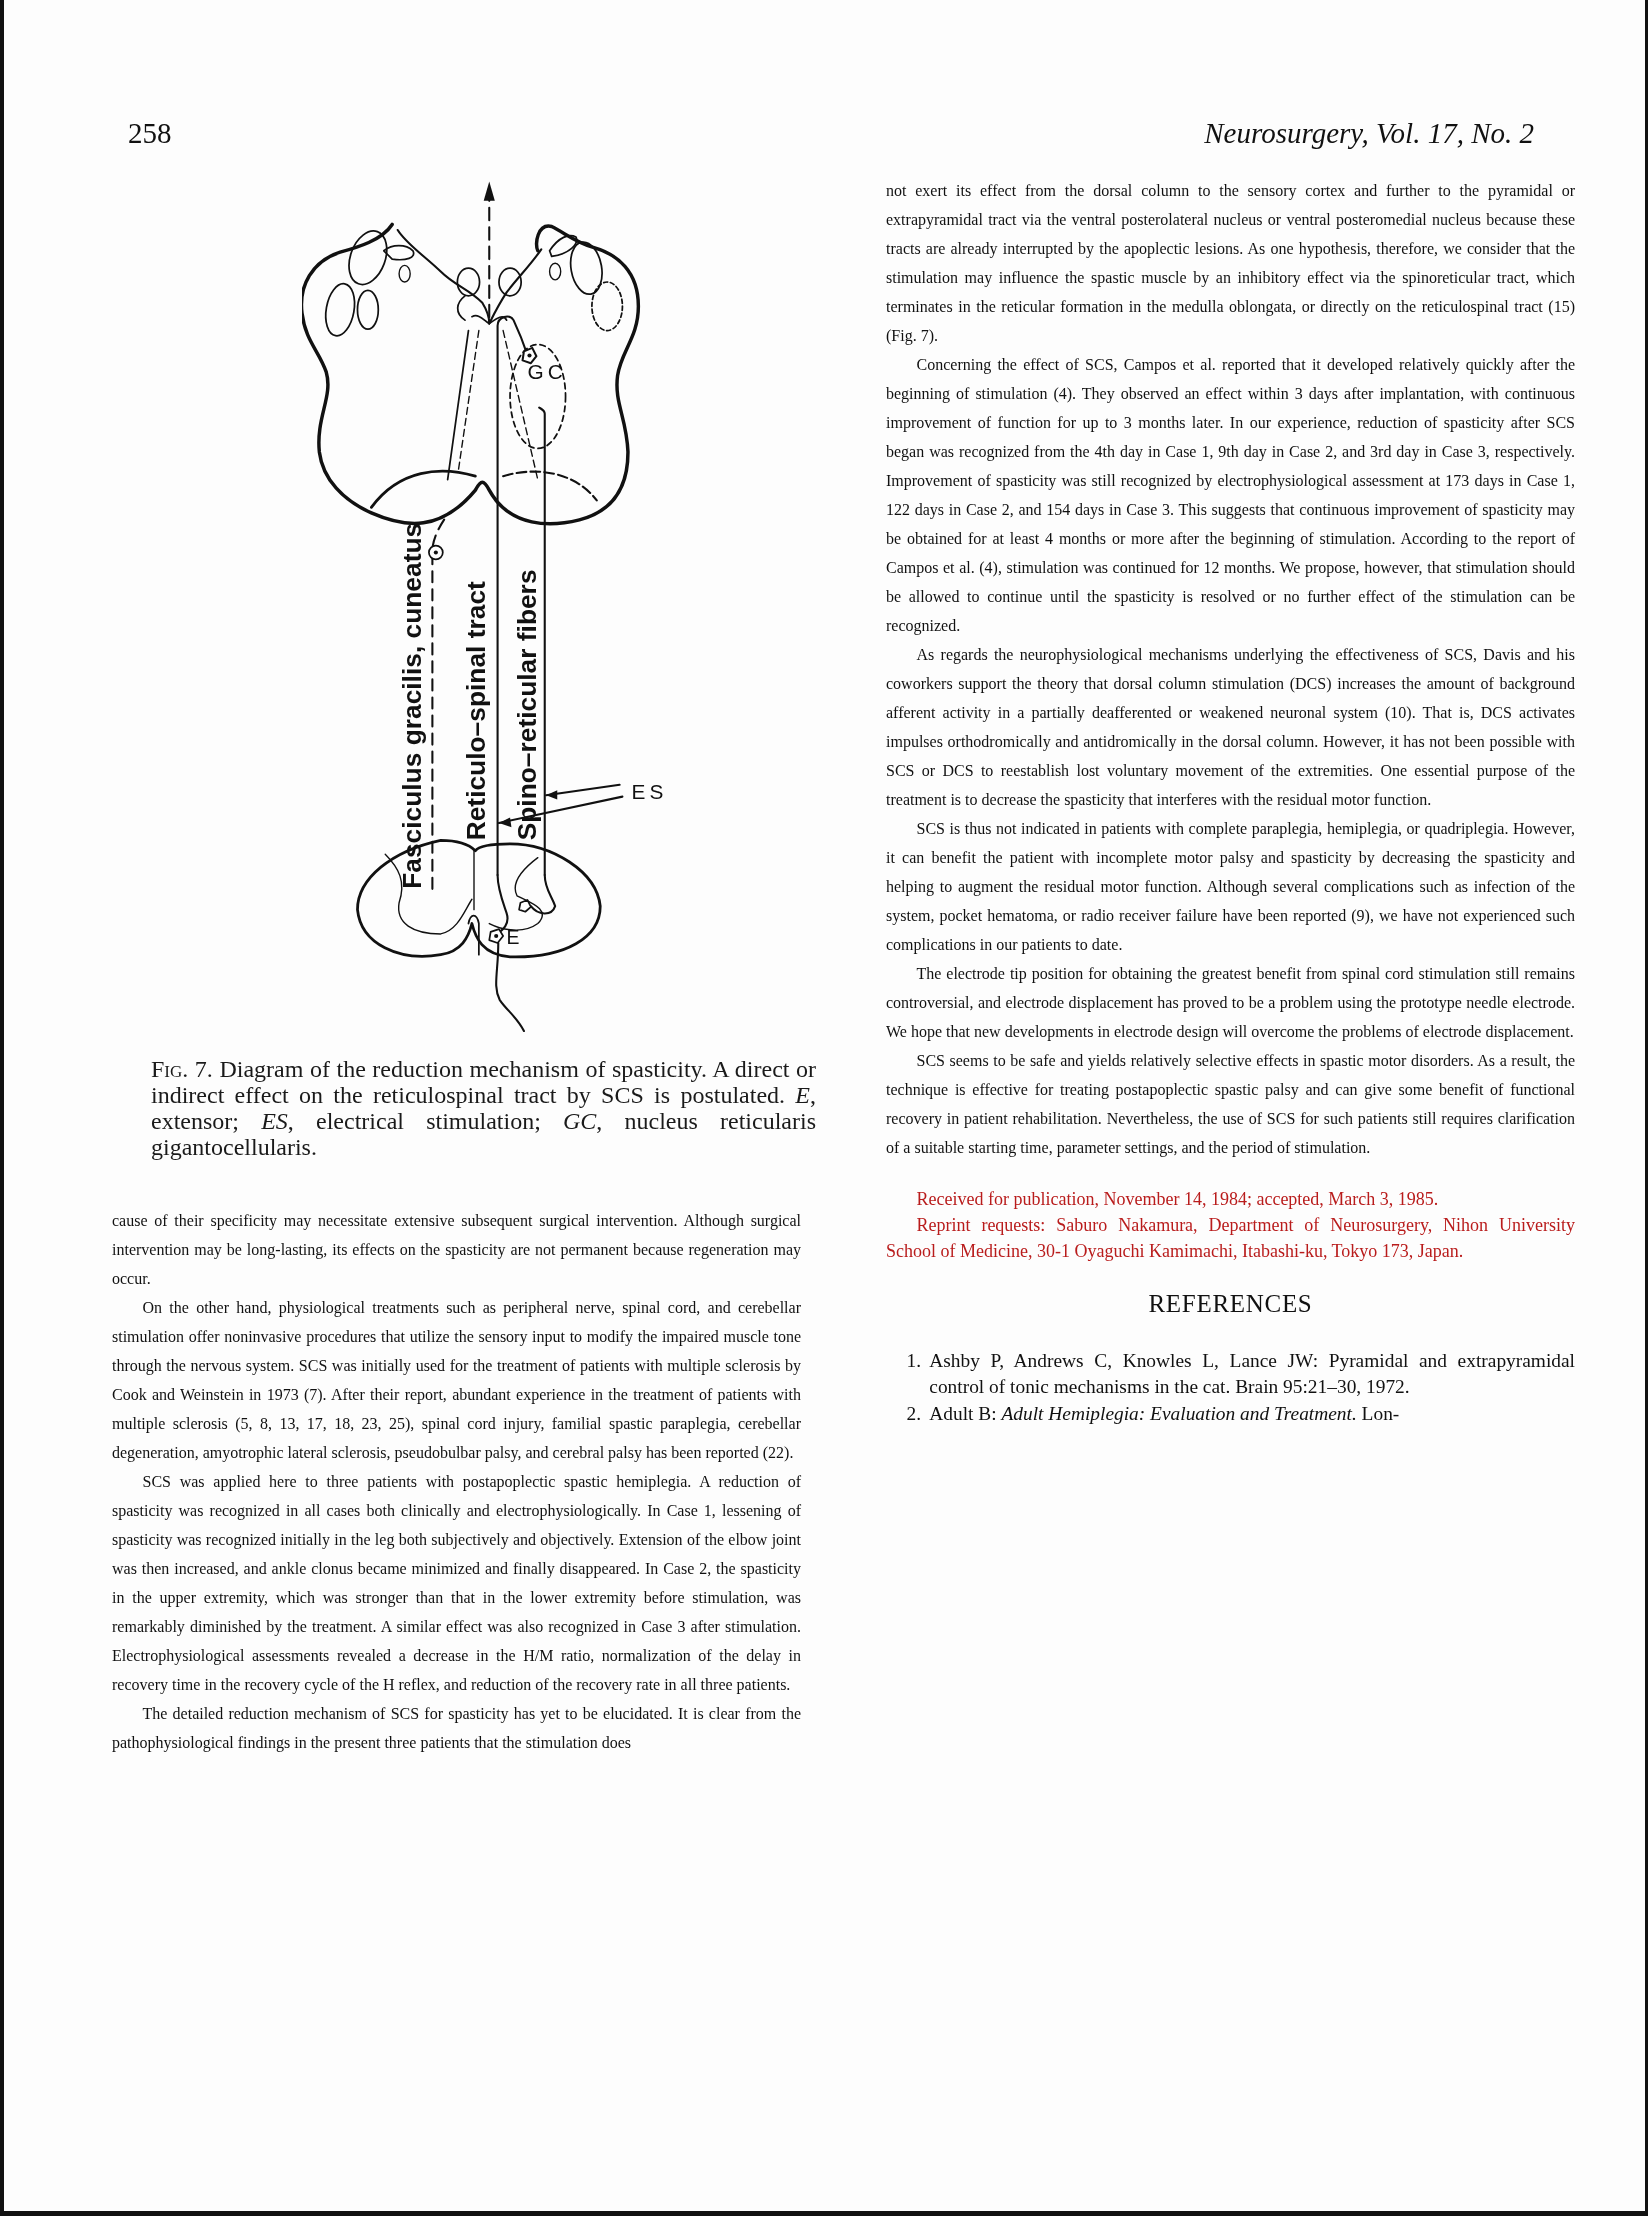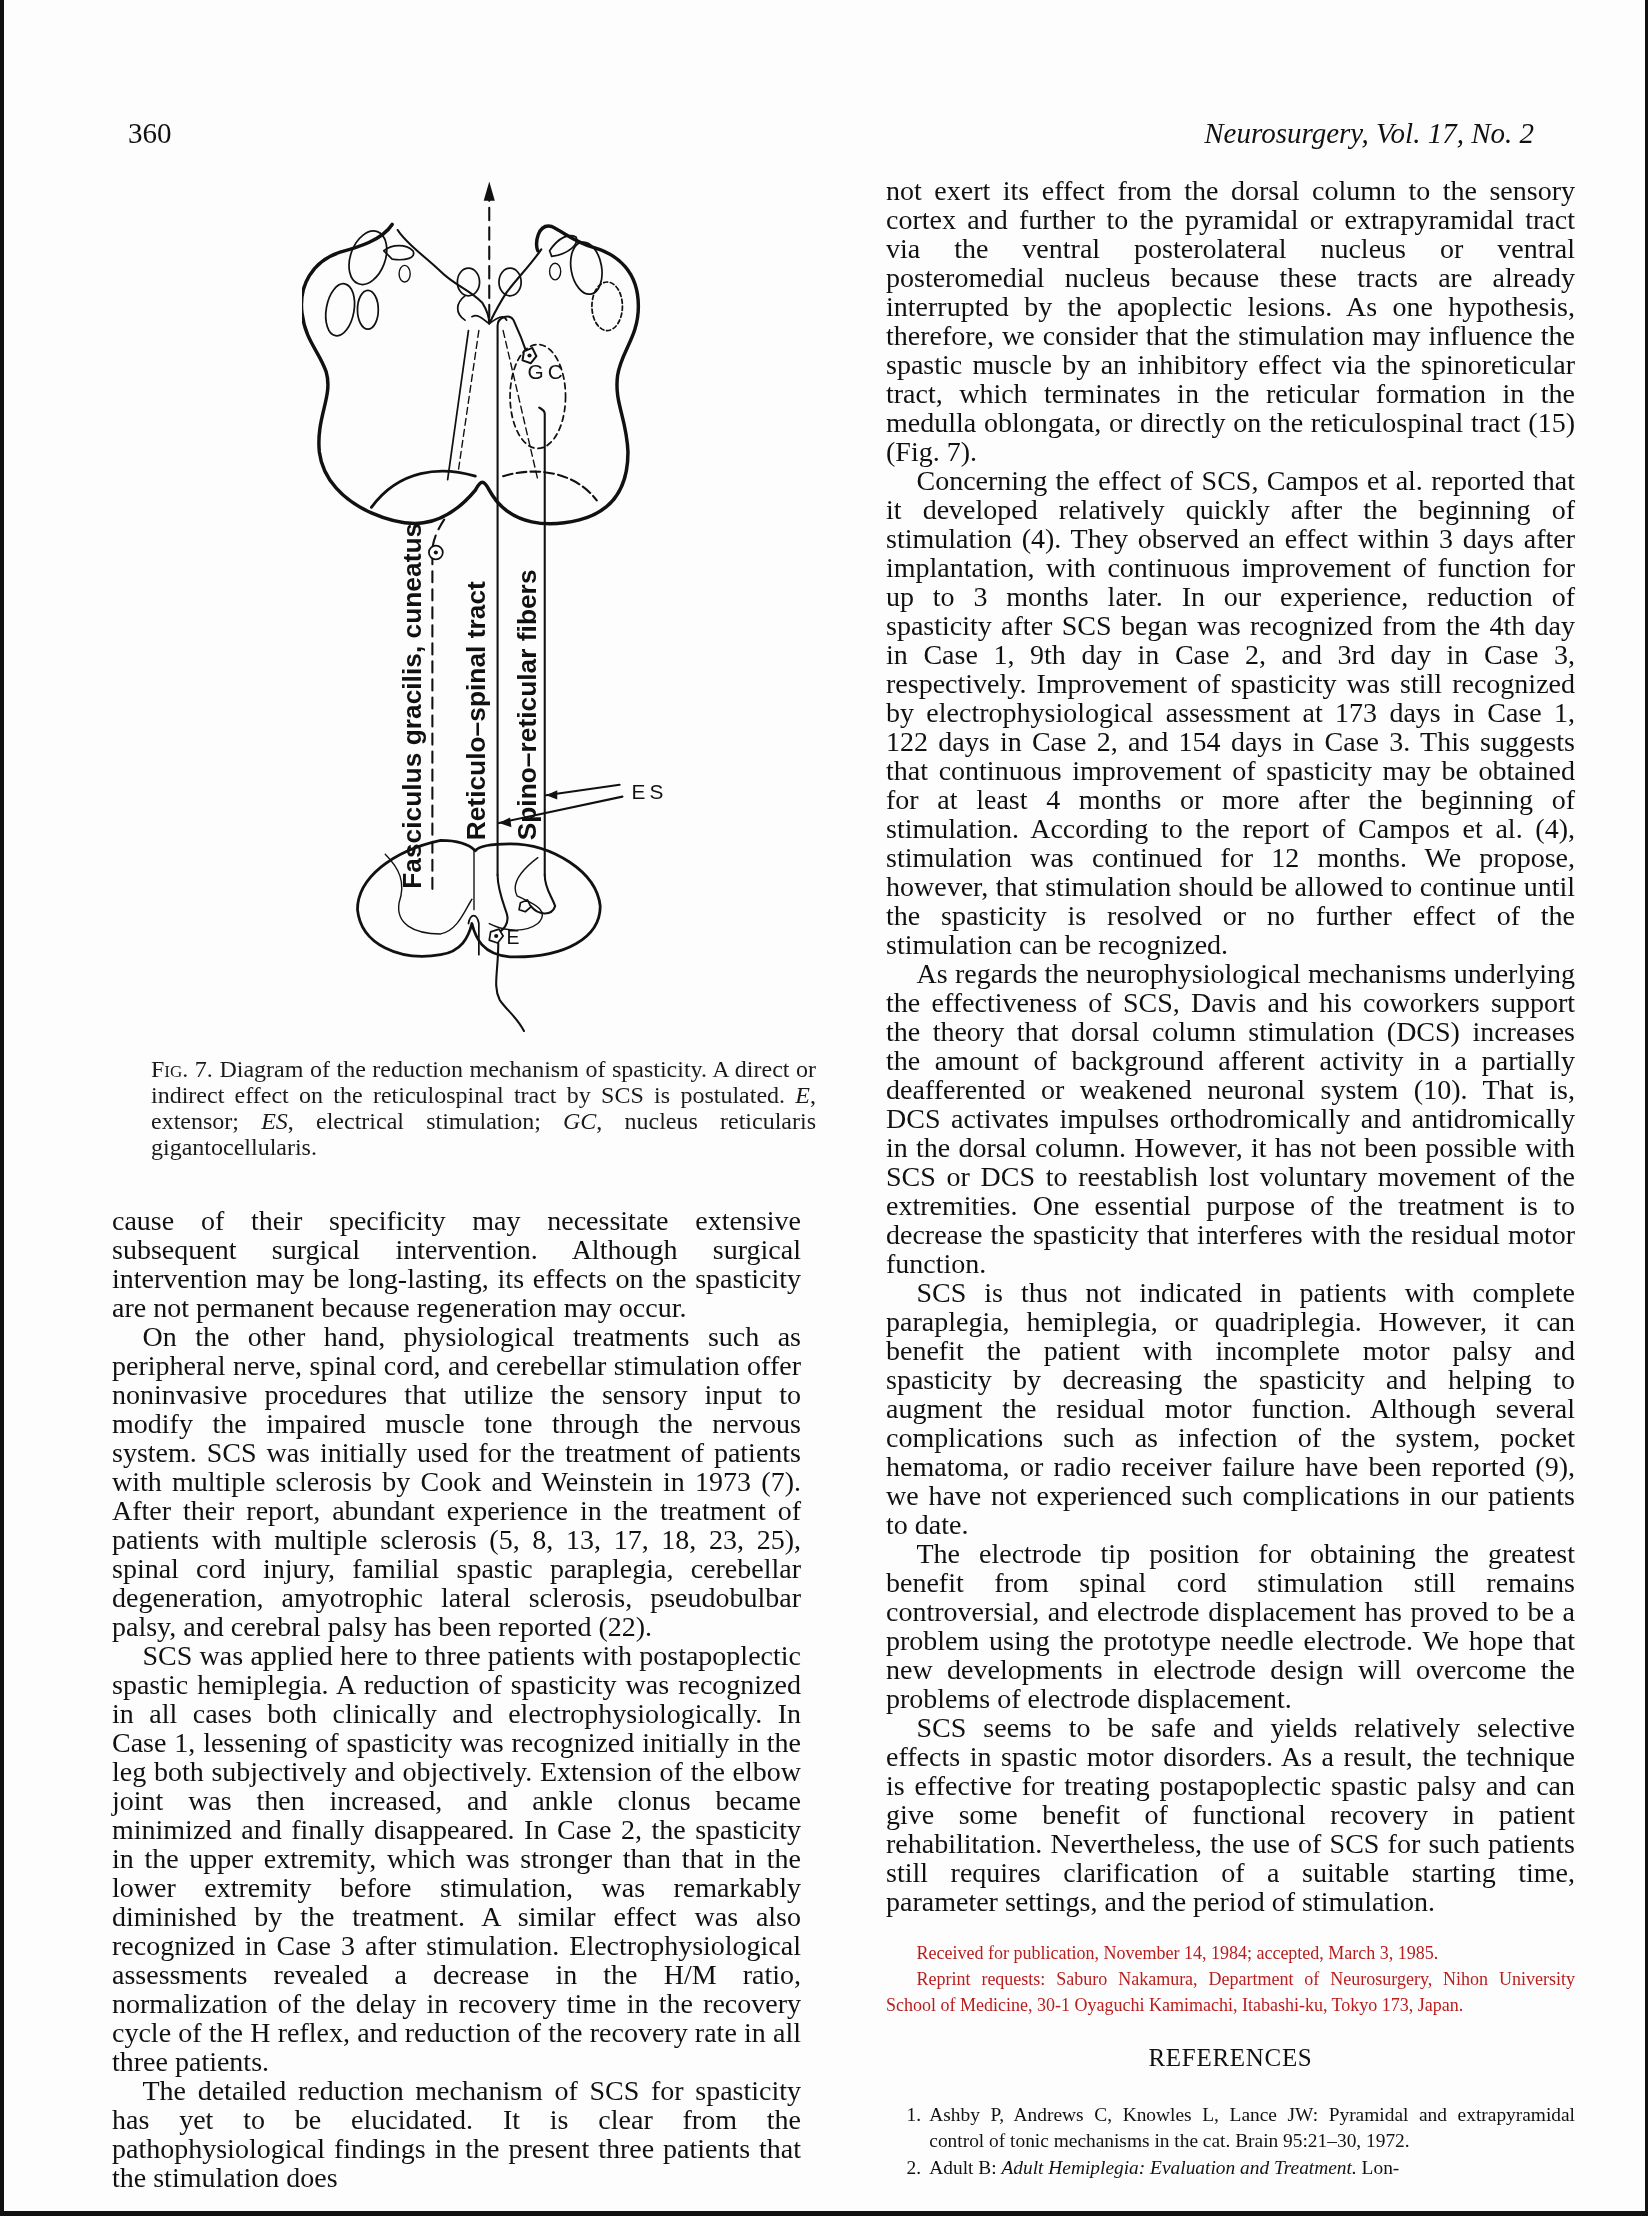--- a/index.html
+++ b/index.html
@@ -28,21 +28,21 @@
 
     .caption {
       position: absolute; left: 147px; top: 1056px; width: 665px;
       font-family: "Liberation Serif", "DejaVu Serif", serif; font-size: 24px; line-height: 26px;
       text-align: justify; color: #1a1a1a;
     }
     .caption .fig-label { font-variant: small-caps; }
     .caption i { font-style: italic; }
 
     .body-text p {
-      margin: 0; font-size: 28px; line-height: 29px; text-align: justify;
+      margin: 0; font-size: 16px; line-height: 29px; text-align: justify;
       text-indent: 30.5px;
     }
     .body-text p.no-indent { text-indent: 0; }
 
     .left-body { top: 1206px; }
 
     .notes { font-size: 18px; line-height: 26px; text-align: justify; color: #b91c1c; }
     .notes p { margin: 0; text-indent: 30.5px; }
 
     .refs-heading {
@@ -53,21 +53,21 @@
     .refs .ref .num { width: 35px; flex: none; text-align: right; padding-right: 8.3px; }
     .refs .ref .txt { flex: 1; }
     .refs i { font-style: italic; }
   </style>
 </head>
 <body>
 
 <div class="page">
 
   <div class="running-head">
-    <span class="pgnum">360</span>
+    <span class="pgnum">258</span>
     <span class="journal">Neurosurgery, Vol. 17, No. 2</span>
   </div>
 
   <div class="figure">
     <svg viewBox="0 0 620 1240" xmlns="http://www.w3.org/2000/svg">
       <g fill="none" stroke="#111" stroke-linecap="round" stroke-linejoin="round">
 
         <line x1="270" y1="20" x2="270" y2="215" stroke-width="3" stroke-dasharray="18,10"></line>
         <polygon points="270,10 262,38 278,38" fill="#111" stroke="none"></polygon>
 

